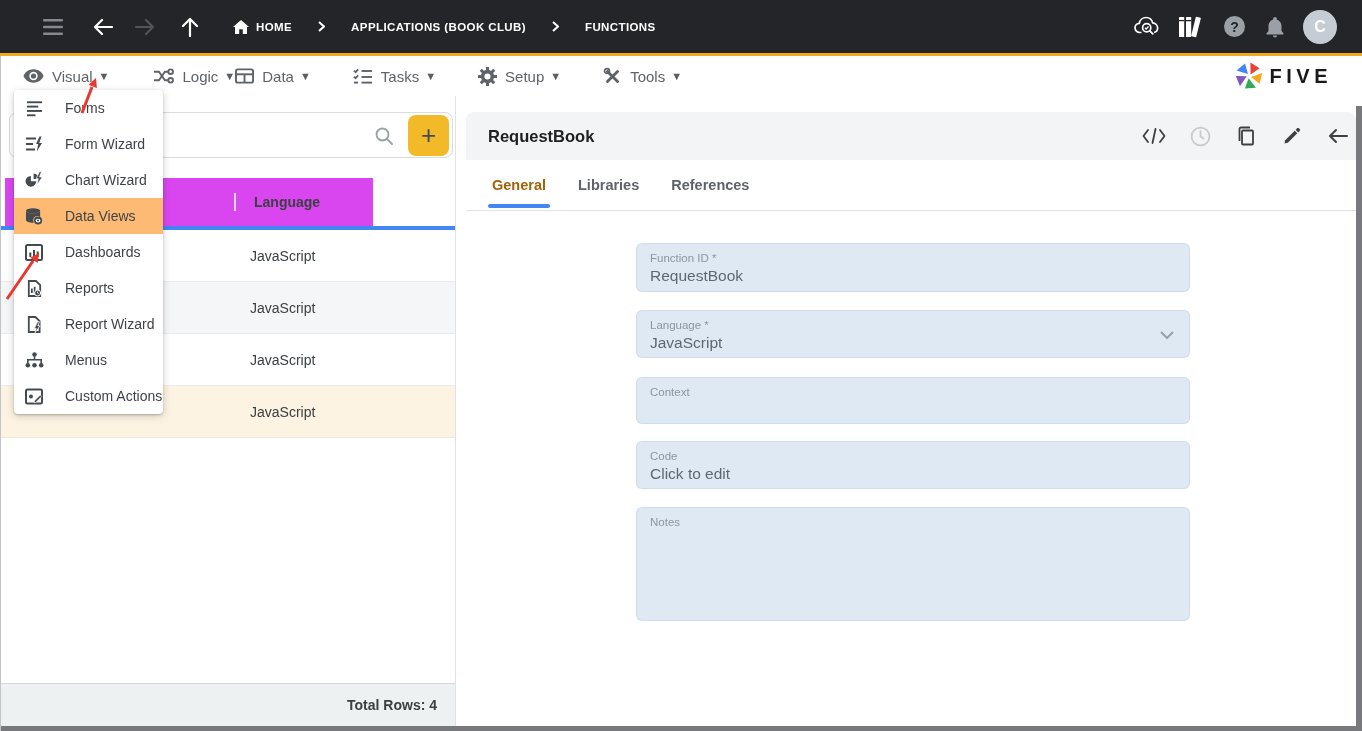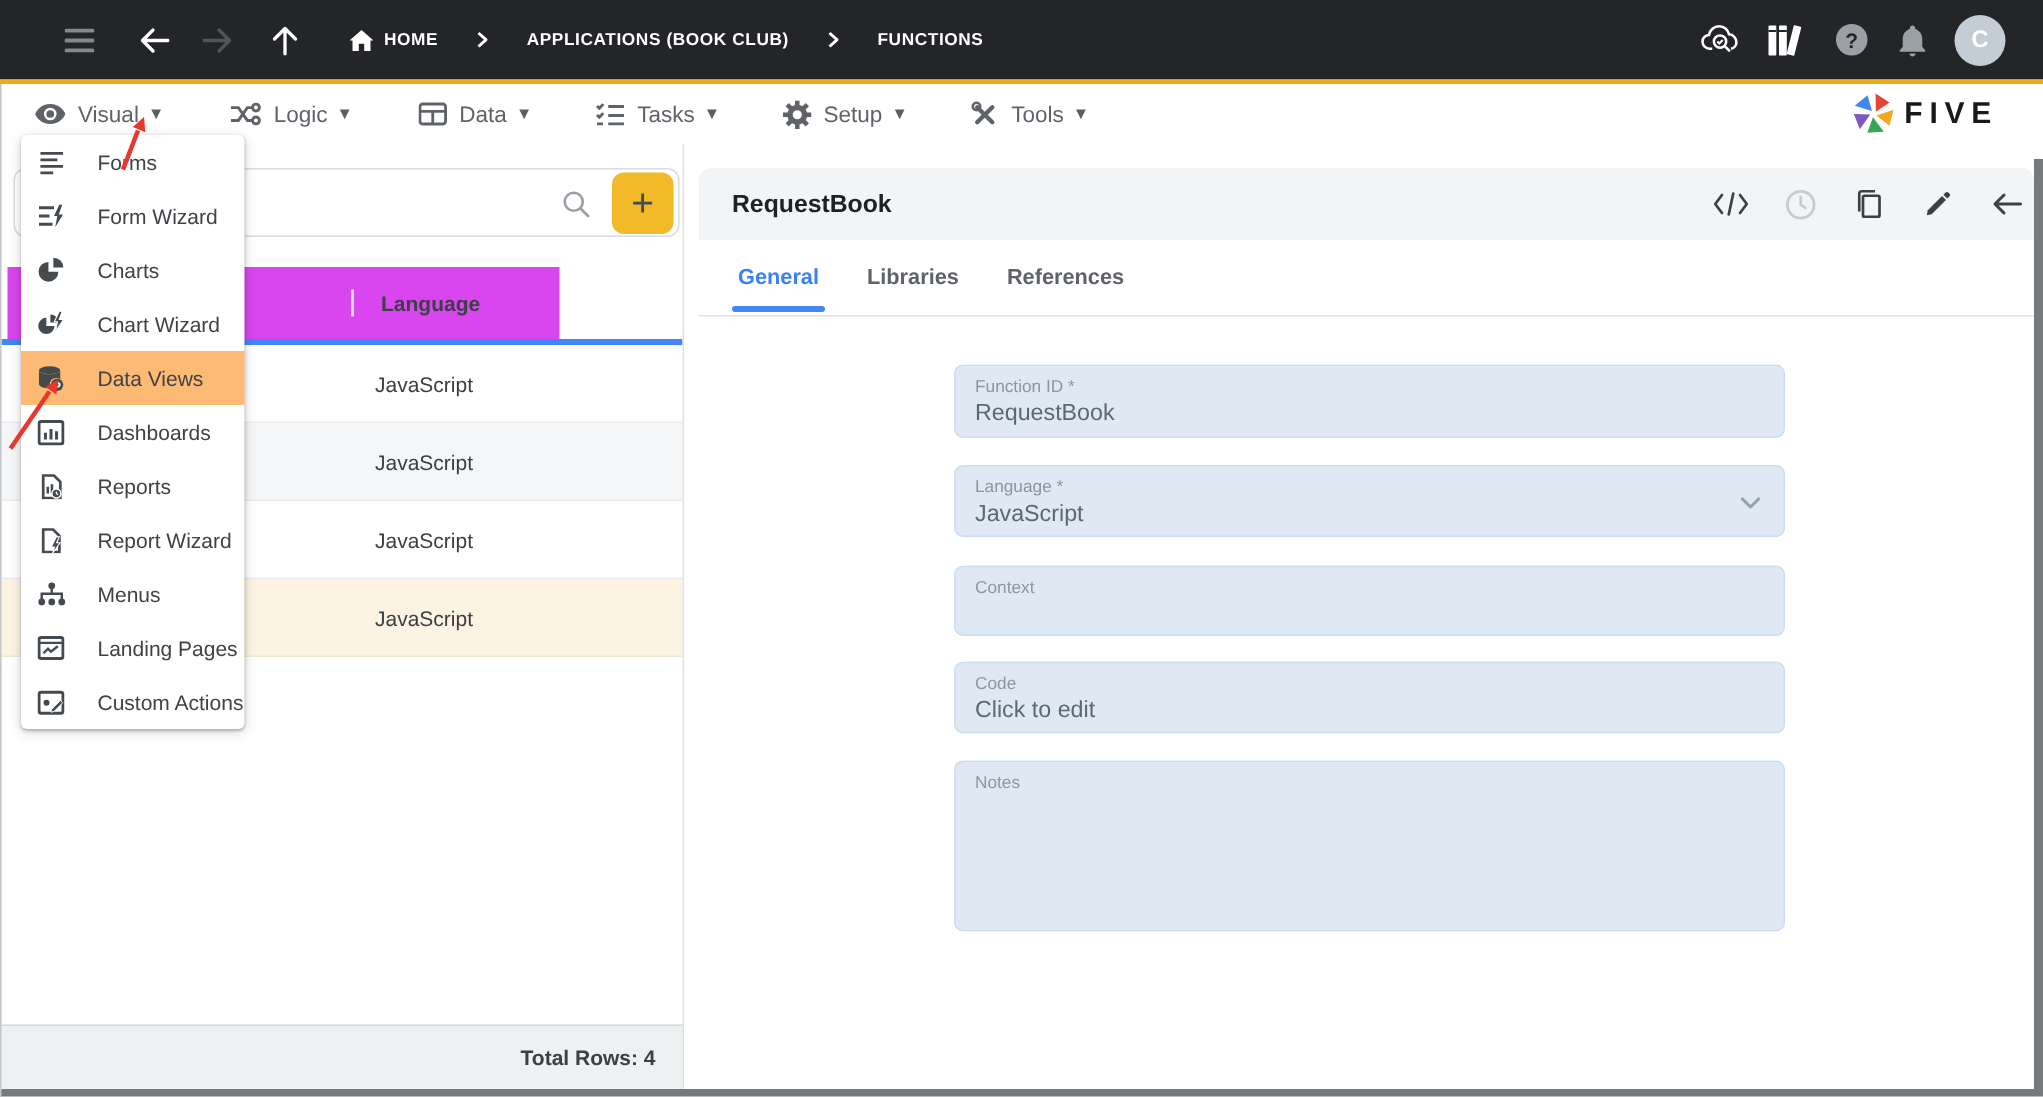--- a/index.html
+++ b/index.html
@@ -38,21 +38,21 @@
 .list-footer { position:absolute; left:0; top:587px; width:454px; height:43px; background:#eef1f2; border-top:1px solid #d5d8db; display:flex; align-items:center; justify-content:flex-end; padding-right:18px; font-size:14px; font-weight:bold; color:#3c4043; }
 .v-divider { position:absolute; left:455px; top:96px; width:1px; height:630px; background:#e0e2e5; }
 
 .right-panel { position:absolute; left:456px; top:96px; width:900px; height:630px; background:#fff; }
 .detail-header { position:absolute; left:10px; top:16px; width:890px; height:48px; background:#f2f4f6; border-radius:8px 8px 0 0; display:flex; align-items:center; }
 .detail-title { margin-left:22px; font-size:16.5px; font-weight:600; color:#202124; }
 .detail-icons { margin-left:auto; margin-right:6px; display:flex; align-items:center; gap:22px; }
 .dic { width:24px; height:24px; display:flex; align-items:center; justify-content:center; cursor:pointer; }
 .tabs { position:absolute; left:10px; top:64px; width:890px; height:51px; border-bottom:1px solid #e1e3e6; display:flex; align-items:flex-start; padding-left:22px; }
 .tab { position:relative; height:50px; display:flex; align-items:center; padding:0 4px; margin-right:24px; font-size:14.5px; font-weight:bold; color:#5f6368; cursor:pointer; }
-.tab.active { color:#3b82f6; }
+.tab.active { color:#a16207; }
 .tab.active::after { content:""; position:absolute; left:0; right:0; bottom:2px; height:4px; border-radius:3px; background:#4285f4; }
 .field { position:absolute; left:180px; width:554px; background:#dfe9f3; border:1px solid rgba(125,155,195,.16); border-radius:6px; cursor:text; }
 .f-label { font-size:11.5px; color:#8b96a2; margin:8px 0 0 13px; }
 .f-value { font-size:15.5px; color:#5c6873; margin:3px 0 0 13px; white-space:nowrap; }
 .f-chev { position:absolute; right:15px; top:20px; }
 
 .dropdown { position:absolute; left:14px; top:90px; width:149px; background:#fff; border-radius:4px; box-shadow:0 1px 2px rgba(0,0,0,.22), 0 2px 8px rgba(0,0,0,.18); z-index:50; }
 .dd-item { height:36px; display:flex; align-items:center; cursor:pointer; }
 .dd-item.hl { background:#fdba74; }
 .dd-ic { width:20px; height:19px; margin-left:10px; display:flex; align-items:center; justify-content:center; }
@@ -163,21 +163,21 @@
   <span class="tb-menu" style="margin-left:44px">
     <svg width="21" height="16" viewBox="0 0 22 16" fill="none" stroke="#5f6368" stroke-width="2">
         <circle cx="18.5" cy="3.5" r="2.4"></circle>
         <circle cx="18.5" cy="12.5" r="2.4"></circle>
         <path d="M1 12.5 H6.2 L12.5 3.5 H16"></path>
         <path d="M1 3.5 H6.2 L12.5 12.5 H16"></path>
       </svg>
     <span class="tb-label">Logic</span>
     <span class="tb-caret">▼</span>
   </span>
-  <span class="tb-menu" style="margin-left:44px">
+  <span class="tb-menu" style="">
     <svg width="19" height="16" viewBox="0 0 20 16">
         <rect x="1" y="1" width="18" height="14" rx="2" fill="none" stroke="#5f6368" stroke-width="2"></rect>
         <line x1="1" y1="6.2" x2="19" y2="6.2" stroke="#5f6368" stroke-width="2"></line>
         <line x1="10" y1="6.2" x2="10" y2="15" stroke="#5f6368" stroke-width="2"></line>
       </svg>
     <span class="tb-label">Data</span>
     <span class="tb-caret">▼</span>
   </span>
   <span class="tb-menu" style="margin-left:42px">
     <svg width="20" height="16" viewBox="0 0 20 16" fill="none" stroke="#5f6368" stroke-width="1.9">
@@ -359,29 +359,20 @@
             <line x1="1" y1="13.5" x2="10" y2="13.5"></line>
           </g>
           <path d="M14.5 0.5 L11 8 H13.2 L11.8 15.5 L17 7 H14.2 L16.5 0.5 Z" fill="#454a4f"></path>
         </svg>
       </span>
     <span class="dd-label">Form Wizard</span>
   </div>
   <div class="dd-item">
     <span class="dd-ic">
         <svg width="18" height="18" viewBox="0 0 18 18" fill="#454a4f">
-          <path d="M7.3 3.6 A6.6 6.6 0 1 0 13.9 10.2 L7.3 10.2 Z"></path>
-          <path d="M10.6 0.8 A6.6 6.6 0 0 1 17.2 7.4 L10.6 7.4 Z"></path>
-        </svg>
-      </span>
-    <span class="dd-label">Charts</span>
-  </div>
-  <div class="dd-item">
-    <span class="dd-ic">
-        <svg width="18" height="18" viewBox="0 0 18 18" fill="#454a4f">
           <path d="M5.9 4.9 A5.4 5.4 0 1 0 11.3 10.3 L5.9 10.3 Z"></path>
           <path d="M8.6 2.6 A5.4 5.4 0 0 1 14 8 L8.6 8 Z"></path>
           <path d="M14.6 0.5 L11.2 7.5 H13.3 L12 14 L17.3 6 H14.5 L16.5 0.5 Z" stroke="#fff" stroke-width="0.7"></path>
         </svg>
       </span>
     <span class="dd-label">Chart Wizard</span>
   </div>
   <div class="dd-item hl">
     <span class="dd-ic">
         <svg width="20" height="17" viewBox="0 0 20 18">
@@ -436,30 +427,20 @@
           <path d="M10 4.5 V8.3 M2.9 12.6 V8.3 H17.1 V12.6" fill="none" stroke="#454a4f" stroke-width="1.7"></path>
           <g fill="#454a4f">
             <circle cx="10" cy="2.7" r="2.4"></circle>
             <circle cx="2.9" cy="14.1" r="2.4"></circle>
             <circle cx="10" cy="14.1" r="2.4"></circle>
             <circle cx="17.1" cy="14.1" r="2.4"></circle>
           </g>
         </svg>
       </span>
     <span class="dd-label">Menus</span>
-  </div>
-  <div class="dd-item">
-    <span class="dd-ic">
-        <svg width="18" height="16" viewBox="0 0 18 16">
-          <rect x="1" y="1" width="16" height="14" rx="1.5" fill="none" stroke="#454a4f" stroke-width="2"></rect>
-          <line x1="1" y1="4.6" x2="17" y2="4.6" stroke="#454a4f" stroke-width="1.6"></line>
-          <path d="M4 11.5 L7 8.5 L9 10.5 L13.5 6.8" stroke="#454a4f" stroke-width="1.6" fill="none"></path>
-        </svg>
-      </span>
-    <span class="dd-label">Landing Pages</span>
   </div>
   <div class="dd-item">
     <span class="dd-ic">
         <svg width="18" height="17" viewBox="0 0 18 17">
           <rect x="1" y="1.5" width="16" height="14" rx="1.5" fill="none" stroke="#454a4f" stroke-width="2"></rect>
           <circle cx="6" cy="8.5" r="2" fill="#454a4f"></circle>
           <path d="M9.5 12.8 L15.3 7 L16.8 8.5 L11 14.3 L9 14.8 Z" fill="#454a4f" stroke="#fff" stroke-width="0.6"></path>
         </svg>
       </span>
     <span class="dd-label">Custom Actions</span>

